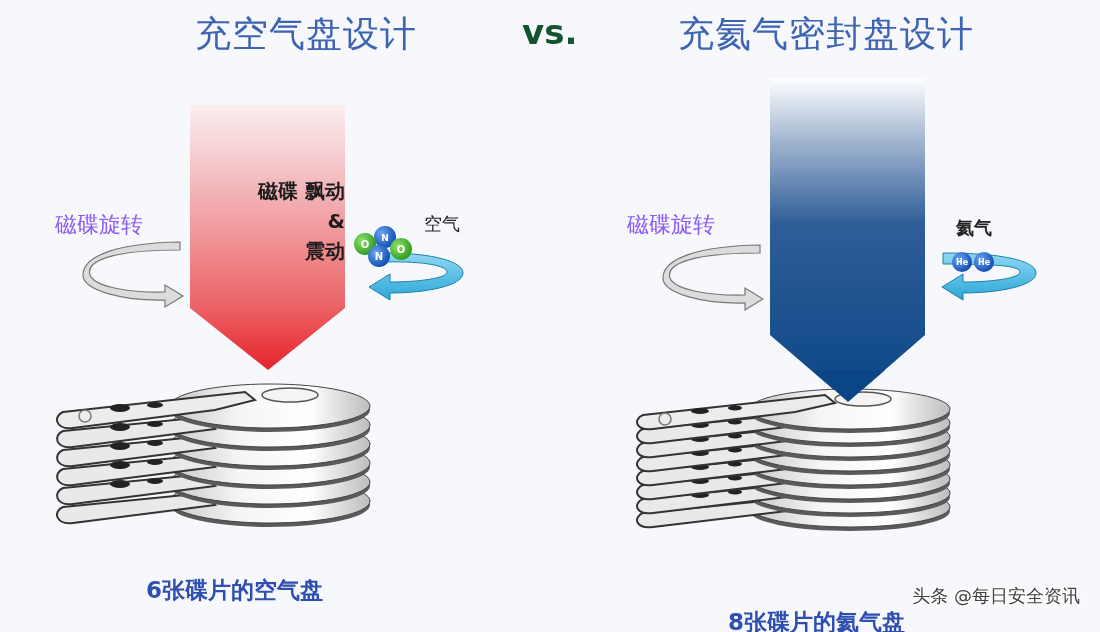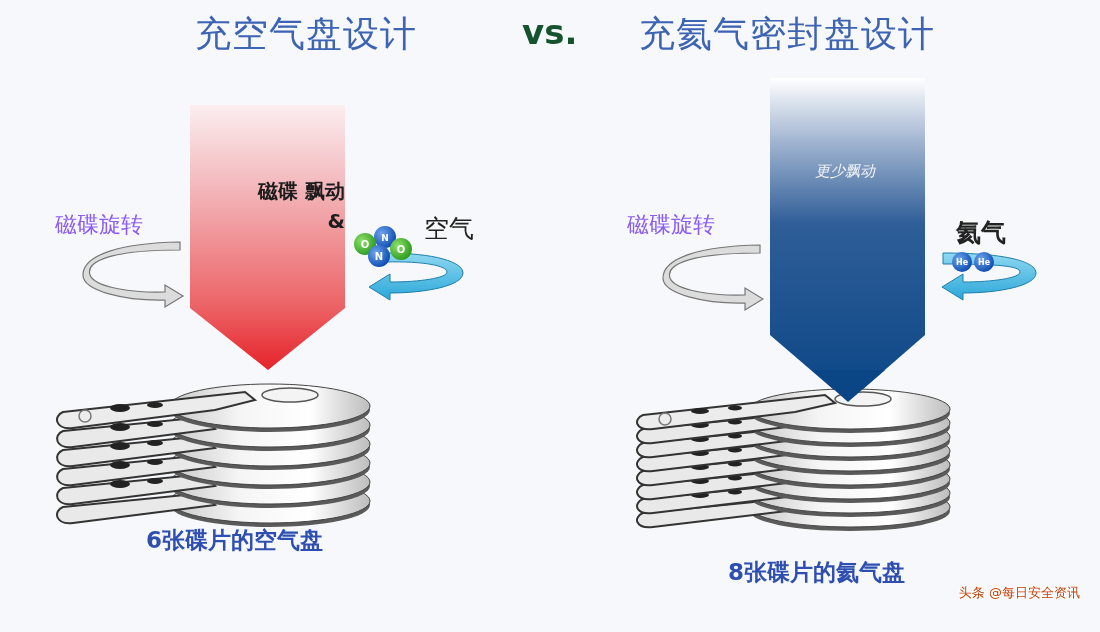--- a/index.html
+++ b/index.html
@@ -15,46 +15,46 @@
     font-size: 36px; color: #3d64b3; letter-spacing: 1px;
     top: 10px; white-space: nowrap;
   }
   .vs {
     font-family: "DejaVu Sans", sans-serif; font-weight: bold;
     font-size: 34px; color: #14532d; top: 12px; left: 522px;
   }
   .rot-label {
     font-size: 22px; color: #8b5cf6; white-space: nowrap;
   }
-  .gas-label { font-size: 25px; color: #222; white-space: nowrap; font-family: Liberation Mono, monospace; }
+  .gas-label { font-size: 18px; color: #222; white-space: nowrap; font-family: Liberation Mono, monospace; }
   .gas-label.bold { font-weight: bold; }
   .red-text {
     font-weight: bold; color: #1c1c1c; font-size: 20px; text-align: right;
     line-height: 30px; width: 160px; left: 185px; top: 176px;
   }
   .blue-text {
     color: #f2f4f8; font-style: italic; font-size: 15px; text-align: center;
     width: 160px; left: 765px; top: 148px; line-height: 46px;
   }
   .blue-text div { white-space: nowrap; }
   .caption {
-    font-weight: bold; color: #2f4fb0; font-size: 23px; white-space: nowrap; top: 525px;
+    font-weight: bold; color: #2f4fb0; font-size: 23px; white-space: nowrap; top: 575px;
   }
   .watermark {
-    font-size: 13px; color: #c2410c; right: 20px; top: 584px; white-space: nowrap;
+    font-size: 18px; color: #404040; right: 20px; top: 584px; white-space: nowrap;
     text-shadow: 1px 1px 0 #fff, -1px -1px 0 #fff, 1px -1px 0 #fff, -1px 1px 0 #fff;
   }
   svg { position: absolute; overflow: visible; }
 </style>
 </head>
 <body>
 
 <div class="abs title" style="left:195px;">充空气盘设计</div>
 <div class="abs vs">vs.</div>
-<div class="abs title" style="left:639px;">充氦气密封盘设计</div>
+<div class="abs title" style="left:678px;">充氦气密封盘设计</div>
 
 <div>
 
   <svg width="1100" height="632" style="left:0;top:0;">
     <defs>
       <linearGradient id="redGrad" x1="0" y1="0" x2="0" y2="1">
         <stop offset="0" stop-color="#fbeef0"></stop>
         <stop offset="0.3" stop-color="#f3b9bd"></stop>
         <stop offset="0.75" stop-color="#ec6568"></stop>
         <stop offset="1" stop-color="#e5232a"></stop>
@@ -85,20 +85,21 @@
       </radialGradient>
     </defs>
     <polygon points="190,105 345,105 345,308 268,370 190,308" fill="url(#redGrad)"></polygon>
 
     <polygon points="770,78 925,78 925,335 848,402 770,335" fill="url(#blueGrad)"></polygon>
   </svg>
 
   <div class="abs red-text">
     <div>磁碟 飘动</div>
     <div>&amp;</div>
+    <div>震动</div>
   </div>
 
   <div class="abs rot-label" style="left:55px;top:210px;">磁碟旋转</div>
   <svg width="140" height="60" style="left:85px;top:245px;">
     <path d="M95,5 C30,5 0,15 5,30 C10,43 50,48 80,47 L80,40 L98,51 L80,62 L80,55 C40,56 -2,46 -2,30 C-2,10 35,-2 95,-3 Z" fill="#dcdcdc" stroke="#777" stroke-width="1.2"></path>
   </svg>
 
   <div class="abs gas-label" style="left:424px;top:212px;">空气</div>
   <svg width="110" height="60" style="left:365px;top:248px;">
     <path d="M20,5 C70,5 98,14 98,25 C98,38 60,45 25,45 L25,52 L4,39 L25,26 L25,34 C55,34 82,30 82,24 C82,18 60,13 20,14 Z" fill="url(#cyanGrad)" stroke="#1f7fab" stroke-width="1"></path>
@@ -160,21 +161,20 @@
           <ellipse cx="100" cy="35" rx="8" ry="3" fill="#222"></ellipse>
       </g>
     </g>
   </svg>
 
   <div class="abs caption" style="left:146px;">6张碟片的空气盘</div>
 </div>
 
 <div>
   <div class="abs blue-text">
-    <div>更少飘动</div>
   </div>
 
   <div class="abs rot-label" style="left:627px;top:210px;">磁碟旋转</div>
   <svg width="140" height="60" style="left:665px;top:248px;">
     <path d="M95,5 C30,5 0,15 5,30 C10,43 50,48 80,47 L80,40 L98,51 L80,62 L80,55 C40,56 -2,46 -2,30 C-2,10 35,-2 95,-3 Z" fill="#dcdcdc" stroke="#777" stroke-width="1.2"></path>
   </svg>
 
   <div class="abs gas-label bold" style="left:956px;top:216px;">氦气</div>
   <svg width="110" height="60" style="left:938px;top:248px;">
     <path d="M5,5 C70,5 98,14 98,25 C98,38 60,45 25,45 L25,52 L4,39 L25,26 L25,34 C55,34 82,30 82,24 C82,18 60,16 5,16 Z" fill="url(#cyanGrad)" stroke="#1f7fab" stroke-width="1"></path>

